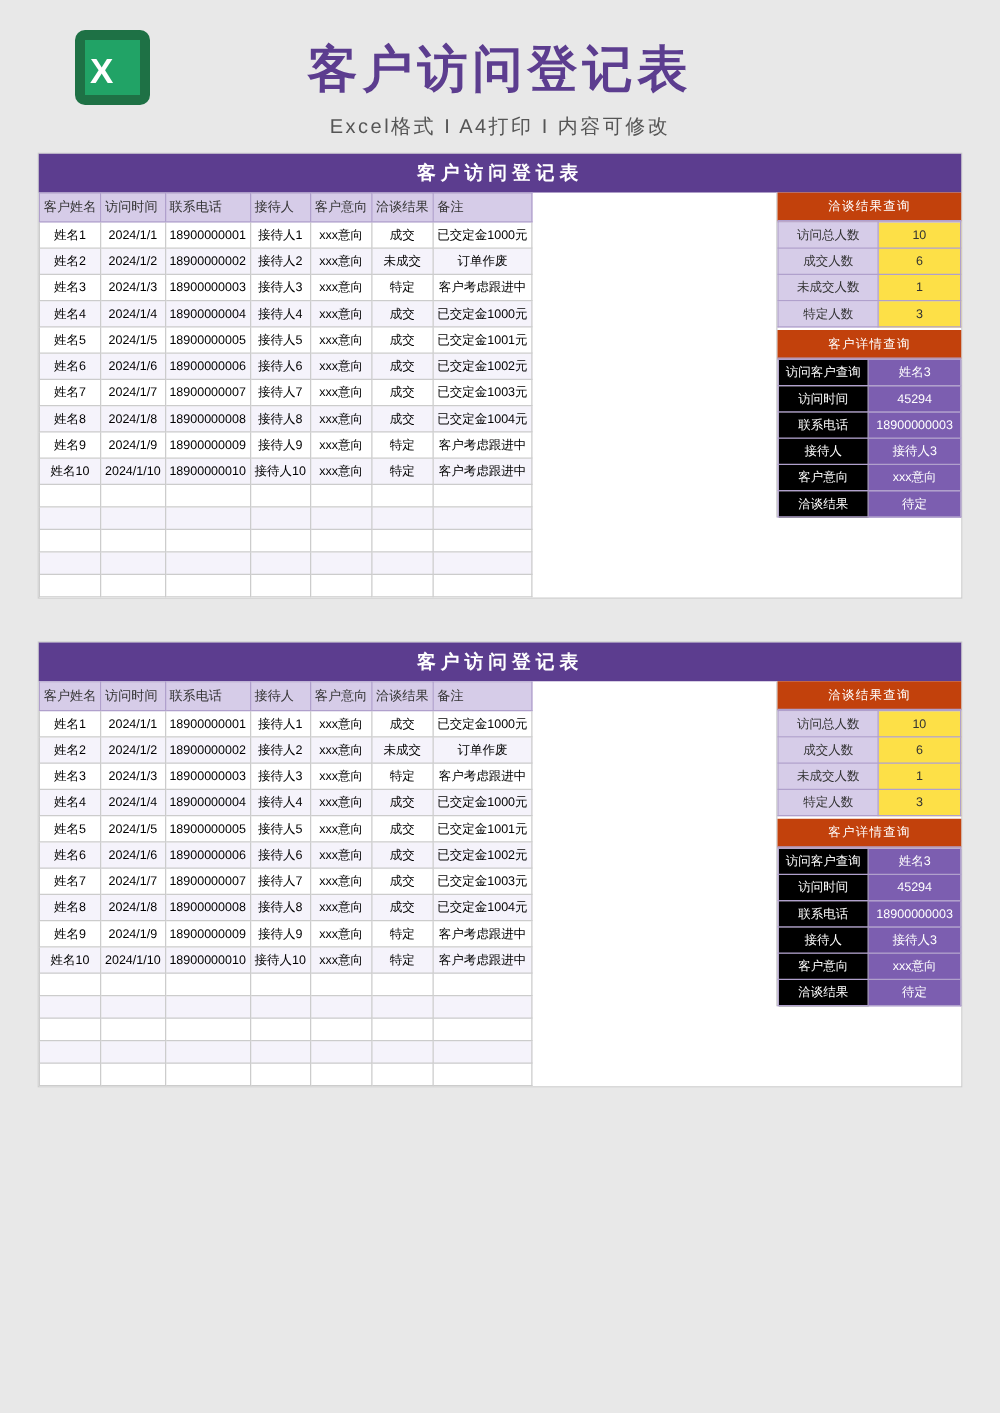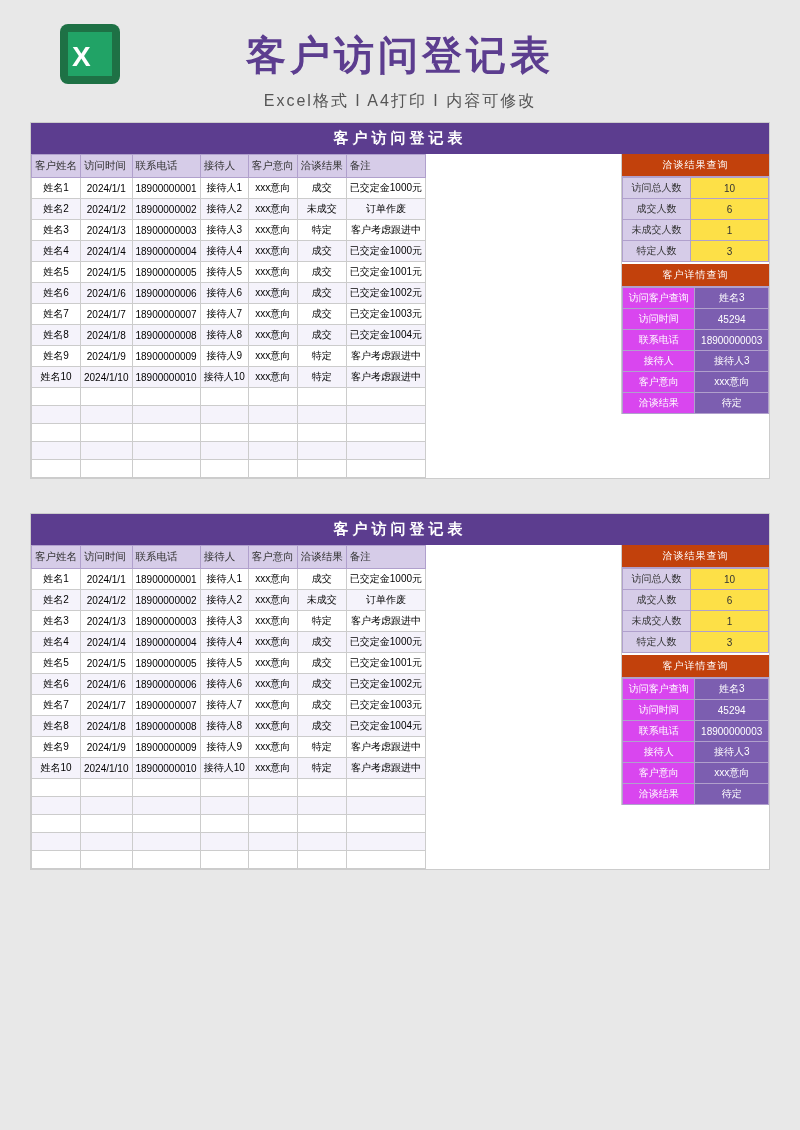--- a/index.html
+++ b/index.html
@@ -113,28 +113,28 @@
     }
     .side-table td {
       border: 1px solid #b0a0cc;
       padding: 3px 4px;
       font-size: 10px;
       text-align: center;
     }
     .side-table .label-cell {
       background: #d6cce8;
       color: #333;
-      width: 68px;
+      width: 80px;
     }
     .side-table .value-cell {
       background: #fde047;
       color: #333;
     }
     .side-table .purple-label {
-      background: #d946ef;
+      background: #000000;
       color: #fff;
     }
     .side-table .purple-value {
       background: #7c5eb0;
       color: #fff;
     }
 
     
     .section-divider {
       height: 16px;

